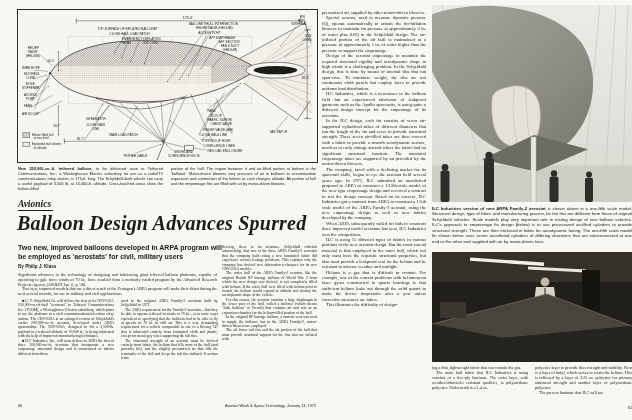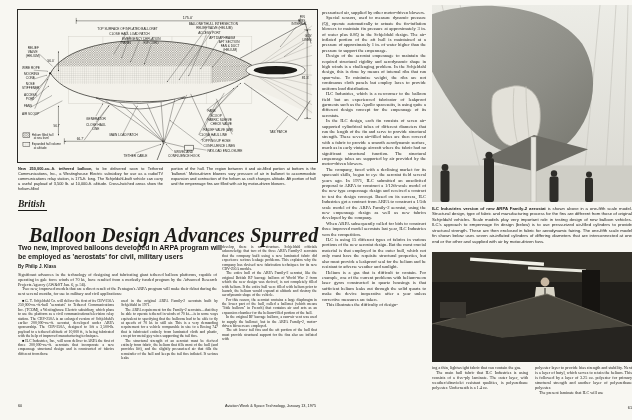--- a/index.html
+++ b/index.html
@@ -237,22 +237,22 @@
             <text x="15" y="140.5" text-anchor="start" font-size="3">at altitude</text>
           </g>
       </svg>
     </div>
 
     <div class="abs fig-caption">
       <div class="abs half c1 justify"><span class="b">New 250,000-cu.-ft. tethered balloon,</span><span> to be delivered soon to Tethered Communications, Inc., a Westinghouse Electric subsidiary for use as a radio/TV communications relay station, is 175-ft. long. The Schjeldahl-built vehicle can carry a useful payload of 3,500 lb. at 10,000-ft. altitude. Cross-hatched areas show the helium-filled</span></div>
       <div class="abs half c2 justify">portion of the hull. The region between it and air-filled portion at bottom is the 'ballonet.' Motor-driven blowers vary pressure of air in ballonet to accommodate expansion and contraction of the helium as craft changes altitude. Aft portion of hull and the empennage fins are filled with air by motor-driven blowers.</div>
     </div>
 
-    <div class="abs section-head">British</div>
-    <h1 class="abs headline" style="margin:12px">Balloon Design Advances Spurred</h1>
+    <div class="abs section-head">Avionics</div>
+    <h1 class="abs headline" style="margin:0">Balloon Design Advances Spurred</h1>
     <div class="abs subtitle">Two new, improved balloons developed in ARPA program will be employed as 'aerostats' for civil, military users</div>
     <div class="abs byline">By Philip J. Klass</div>
 
     <div class="abs intro justify cont">
         <p>Significant advances in the technology of designing and fabricating giant tethered balloon platforms, capable of operating in gale force winds of 70 kt., have resulted from a modestly funded program by the Advanced Research Projects Agency (AW&amp;ST Jan. 6, p. 56).</p>
         <p>Two new, improved models that are a direct result of the Pentagon's ARPA program will make their debut during the next several months, for use in military and civil applications:</p>
       </div>
     <div class="abs colL col1 justify">
         <p>■ G. T. Schjeldahl Co. will deliver the first of its CBV-250A 250,000-cu.-ft.-hull "aerostats" to Tethered Communications Inc. (TCOM), a Westinghouse Electric subsidiary, which plans to use the platform as a civil communications/television relay station. The CBV-250A is an enlarged version of Schjeldahl's earlier 200,000-cu.-ft. aerostat, developed under ARPA sponsorship. The CBV-250A, designed to lift a 3,500-lb. payload to a tethered altitude of 10,000 ft., is being fabricated with the help of improved manufacturing techniques.</p>
         <p>■ ILC Industries, Inc., will soon deliver to ARPA the first of three 200,000-cu.-ft. aerostats that incorporate a new empennage structural design and is constructed of fabrics different from those</p>

